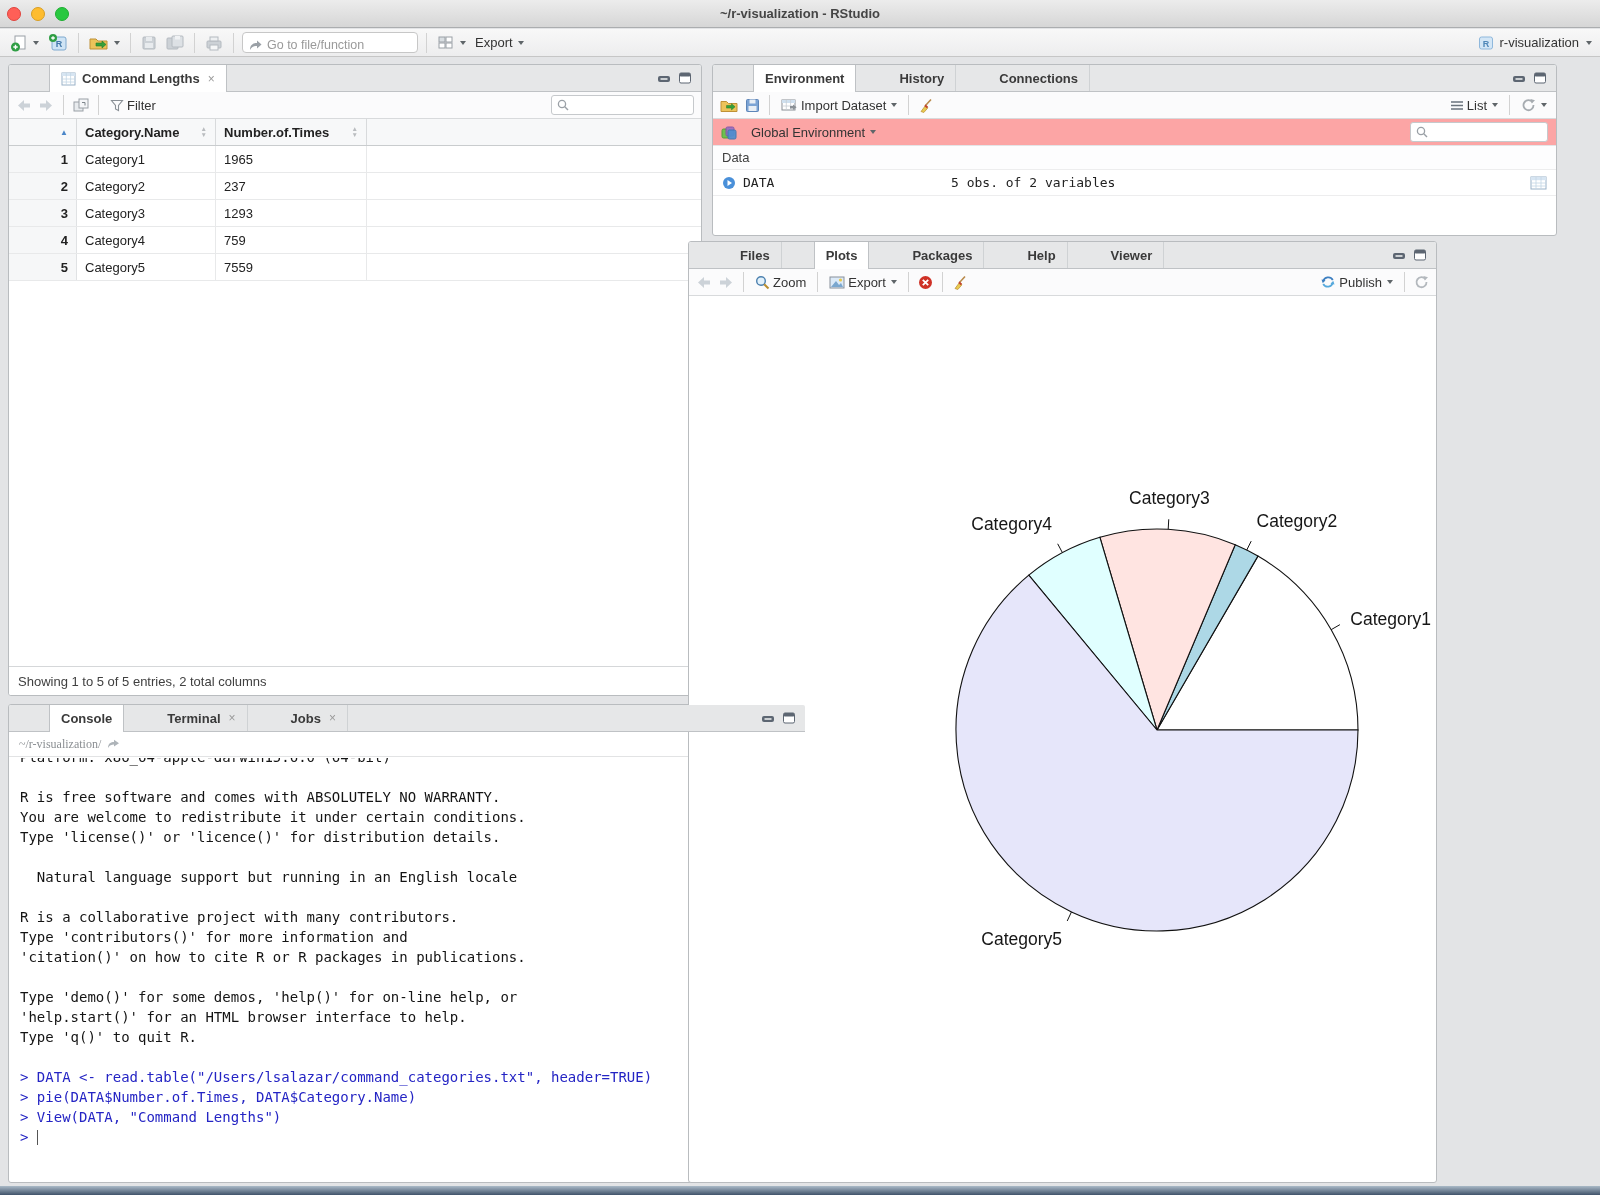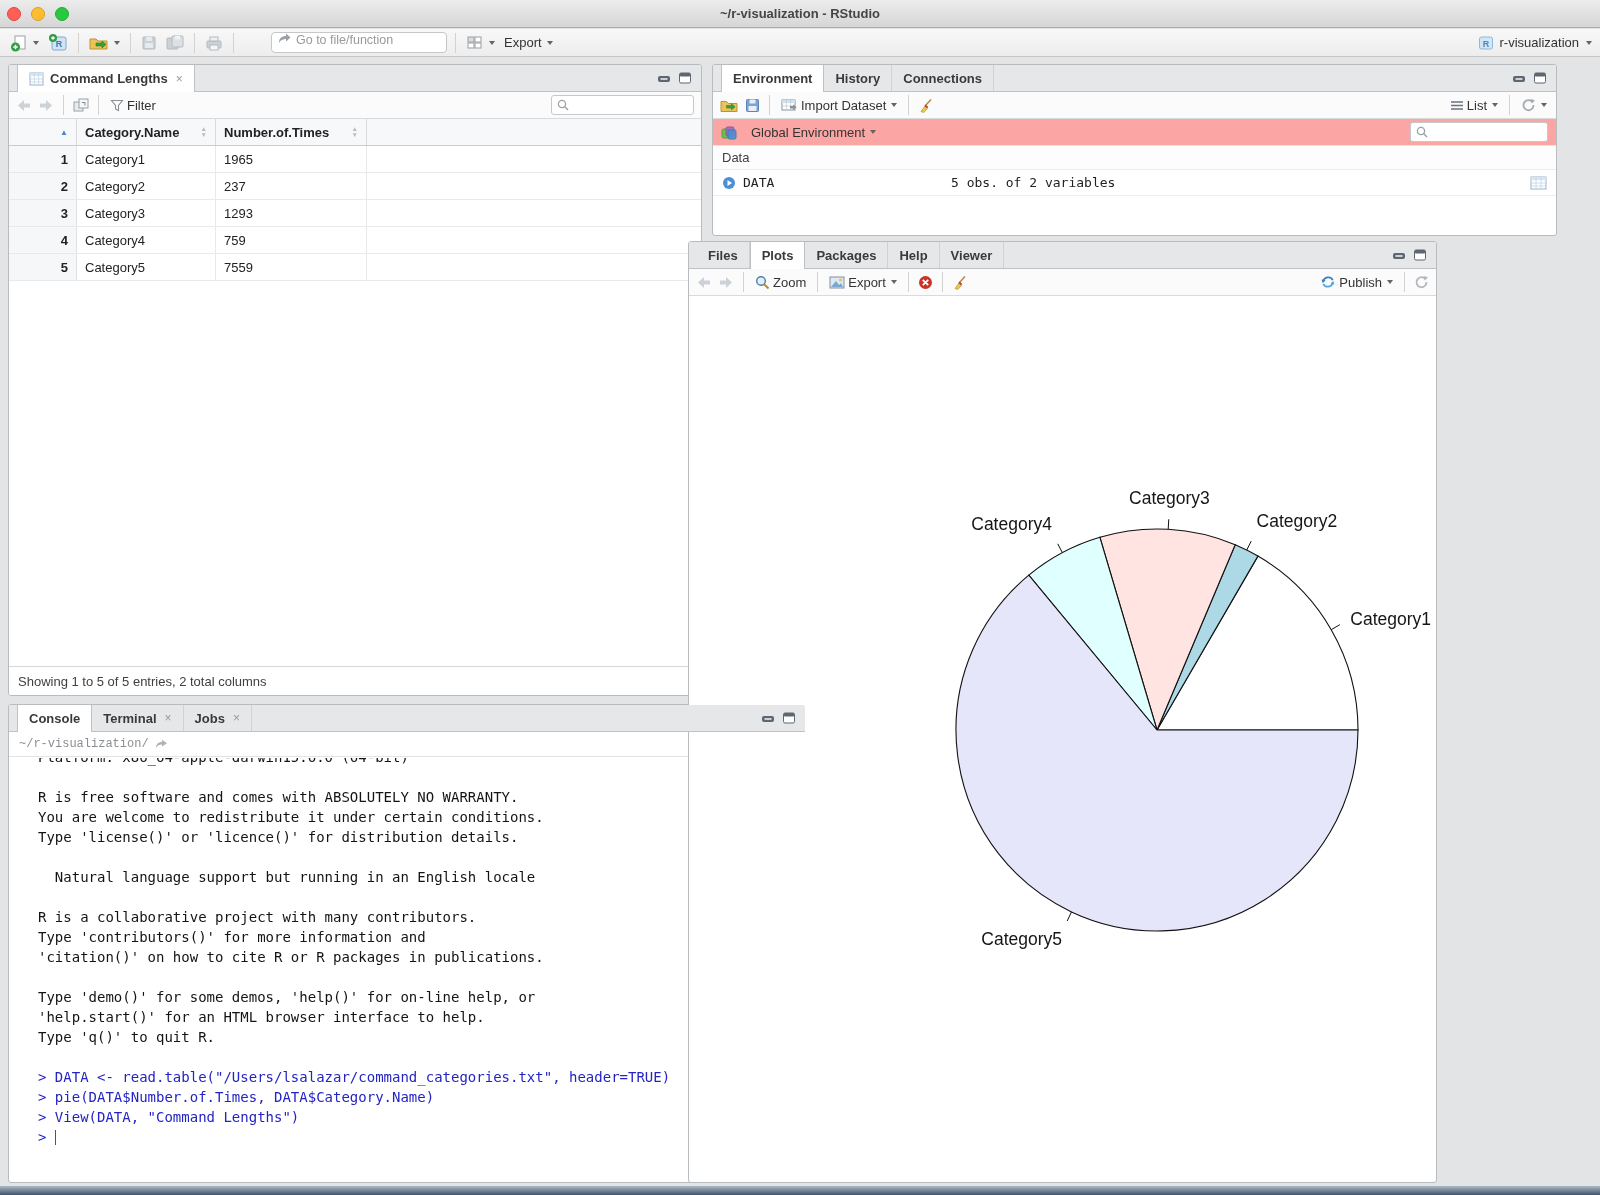--- a/index.html
+++ b/index.html
@@ -18,36 +18,36 @@
 
   
   .toolbar { position:absolute; left:0; top:29px; width:1600px; height:28px;
     background:linear-gradient(#f8f8f8,#ededee); border-bottom:1px solid #c6c6c6;
     display:flex; align-items:center; padding:0 8px; gap:5px; font-size:13px; color:#333; }
   .tbtn { display:flex; align-items:center; gap:3px; height:24px; padding:0 2px; }
   .sep { width:1px; height:20px; background:#d2d2d2; margin:0 3px; }
   .caret { width:0; height:0; border-left:3.5px solid transparent; border-right:3.5px solid transparent;
     border-top:4px solid #5f6569; display:inline-block; margin-left:2px; }
   .goto { width:176px; height:21px; border:1px solid #c7c7c7; border-radius:4px; background:#fff;
-    display:flex; align-items:flex-start; padding:0 6px; gap:5px;margin-left:29px; }
+    display:flex; align-items:flex-end; padding:0 6px; gap:5px; }
   .goto input { border:none; outline:none; flex:1; font-size:12.5px; color:#444; font-family:"Liberation Sans",sans-serif; background:transparent; }
   .goto input::placeholder { color:#9a9a9a; }
   .project-sel { margin-left:auto; display:flex; align-items:center; gap:5px; font-size:13px; color:#333; }
 
   
   .pane { position:absolute; background:#fff; border:1px solid #b9bcbf; border-radius:3px; }
   #viewer-pane  { left:8px;   top:64px;  width:694px; height:632px; }
   #console-pane { left:8px;   top:704px; width:798px; height:479px; }
   #env-pane     { left:712px; top:64px;  width:845px; height:172px; }
   #plots-pane   { left:688px; top:241px; width:749px; height:942px; }
 
   .tabbar { height:27px; background:#e6e7e8; border-bottom:1px solid #bfc2c5;
     display:flex; align-items:stretch; border-radius:2px 2px 0 0; padding-left:8px; position:relative; z-index:2; }
   .tab { display:flex; align-items:center; padding:0 11px; font-size:13px; font-weight:600; color:#3a3a3a;
-    border-right:1px solid #cfd2d4; gap:6px; }
+    border-right:1px solid #cfd2d4; gap:6px;margin-left:32px; }
   .tab.active { background:#fff; border-left:1px solid #bfc2c5; border-right:1px solid #bfc2c5; margin-bottom:-1px; }
   .tab .closex { color:#9a9a9a; font-size:12px; font-weight:400; margin-left:2px; }
   .winbtns { margin-left:auto; display:flex; align-items:center; gap:7px; padding:0 9px; }
 
   .ptoolbar { height:27px; border-bottom:1px solid #d8dadc; display:flex; align-items:center;
     padding:0 7px; gap:6px; background:#fbfbfc; font-size:13px; color:#333; position:relative; z-index:1; }
   .search { width:143px; height:20px; border:1px solid #c6c9cc; border-radius:3px; background:#fff;
     display:flex; align-items:center; padding:0 5px; gap:4px; margin-left:auto; }
   .search input { border:none; outline:none; flex:1; width:40px; font-size:12px; background:transparent; }
 
@@ -64,22 +64,22 @@
   .td { display:flex; align-items:center; }
   .td.rownum { width:68px; background:#f6f7f8; border-right:1px solid #e0e2e4;
     justify-content:flex-end; padding-right:8px; font-weight:bold; }
   .td.cat { width:139px; padding-left:8px; border-right:1px solid #e8e9ea; }
   .td.num { width:151px; padding-left:8px; border-right:1px solid #e8e9ea; }
   .vstatus { position:absolute; bottom:0; left:0; right:0; height:29px; border-top:1px solid #d5d7d9;
     display:flex; align-items:center; padding:0 9px; font-size:13px; color:#404040; background:#fff; border-radius:0 0 2px 2px; }
 
   
   .pathbar { height:25px; border-bottom:1px solid #e2e3e4; display:flex; align-items:center;
-    padding:0 10px; gap:6px; font-family:Liberation Mono, monospace; font-size:12px; color:#8a8e92; background:#fff; }
-  .console-area { position:absolute; top:53px; bottom:1px; left:1px; right:1px; overflow:hidden;margin-left:18px; }
+    padding:0 10px; gap:6px; font-family:Liberation Serif, serif; font-size:12px; color:#8a8e92; background:#fff; }
+  .console-area { position:absolute; top:53px; bottom:1px; left:1px; right:1px; overflow:hidden; }
   .console-text { position:absolute; top:-11px; left:10px; right:2px;
     font-family:"DejaVu Sans Mono",monospace; font-size:14px; line-height:20px; white-space:pre; }
   .cline.output { color:#141414; }
   .cline.input  { color:#2424c4; }
   .cursor { display:inline-block; width:1.5px; height:15px; background:#555; vertical-align:text-bottom; }
 
   
   .scopebar { height:27px; border-bottom:1px solid #e4e5e7; display:flex; align-items:center;
     gap:12px; padding:0 8px; background:#fca5a5; font-size:13px; color:#333; }
   .section-row { height:24px; display:flex; align-items:center; padding:0 9px; font-size:13px;

